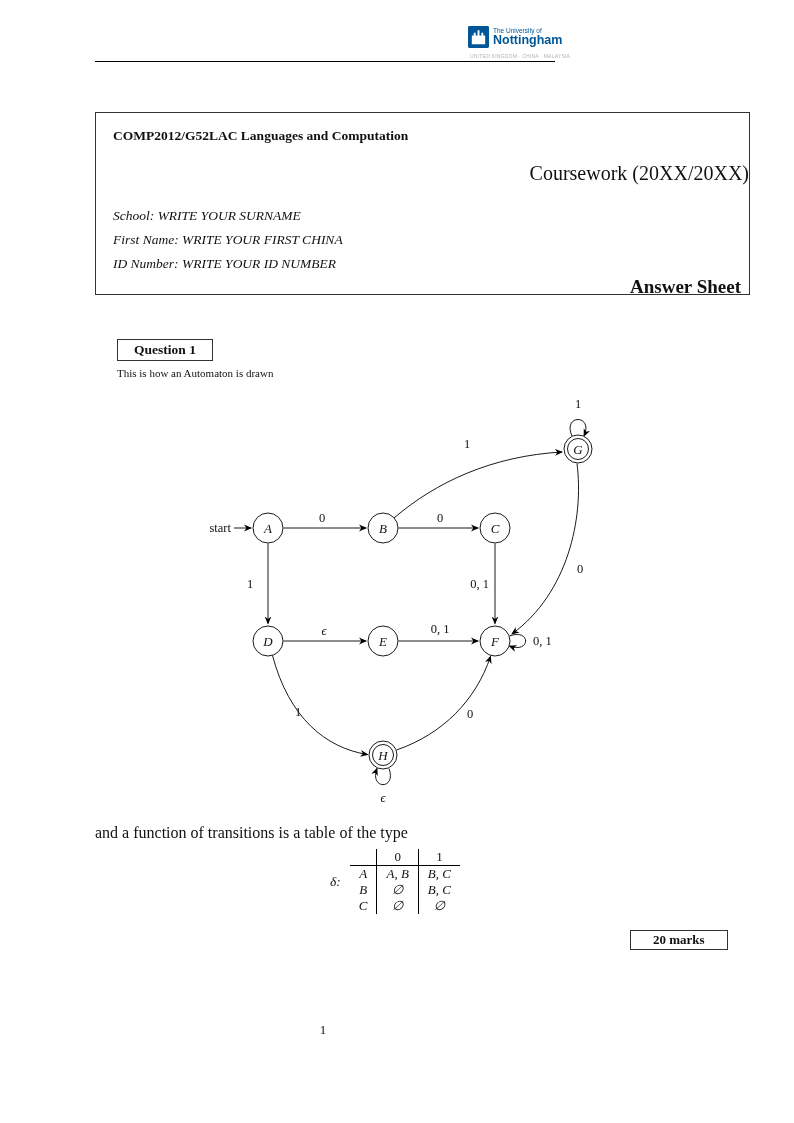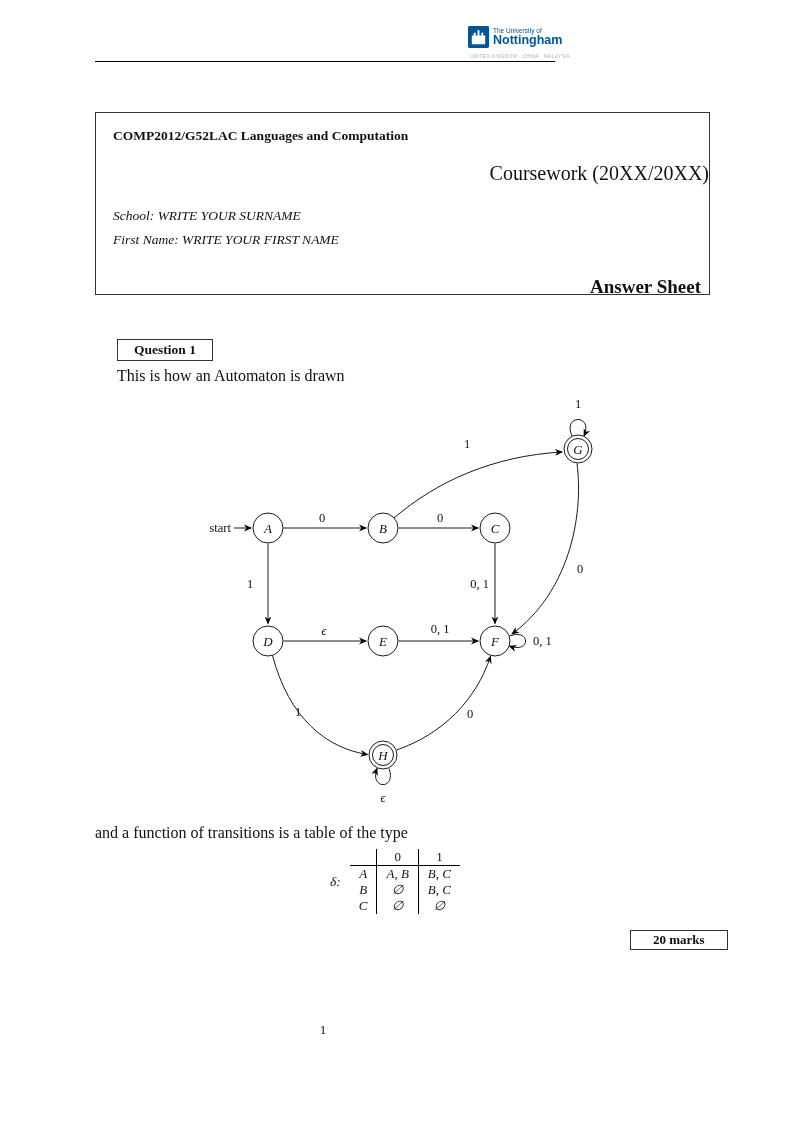--- a/index.html
+++ b/index.html
@@ -11,29 +11,29 @@
   .header-title { position:absolute; left:95px; top:44px; font-weight:bold; font-size:13.5px; }
   .header-rule  { position:absolute; left:95px; top:61px; width:460px; height:1.2px; background:#000; }
   .logo { position:absolute; left:468px; top:26px; display:flex; gap:4px; align-items:center; }
   .logo-castle { width:21px; height:23px; display:block; }
   .logo-texts { display:flex; flex-direction:column; line-height:1.05; }
   .logo-text1 { font-family:"Liberation Sans", sans-serif; font-size:6.5px; }
   .logo-text2 { font-family:"Liberation Sans", sans-serif; font-size:12.5px; font-weight:bold; }
   .logo-sub { position:absolute; left:470px; top:54px; width:90px; font-family:"Liberation Sans", sans-serif;
               font-size:6px; color:#b3b3b3; letter-spacing:0.2px; white-space:nowrap; transform:scale(0.85); transform-origin:left top; }
   
-  .info-box { position:absolute; left:95px; top:112px; width:613px; height:181px; border:1px solid #333; }
+  .info-box { position:absolute; left:95px; top:112px; width:613px; height:181px; border:1px solid #333;padding-left:40px; }
   .info-course { position:absolute; left:17px; top:15px; font-weight:bold; font-size:13.5px; }
   .info-title  { position:absolute; left:0; right:0; top:49px; text-align:right; font-size:20px; }
   .info-field  { position:absolute; left:17px; font-style:italic; font-size:13.5px; }
   .f0 { top:95px; } .f1 { top:119px; } .f2 { top:143px; }
   .info-answer { position:absolute; left:0; right:8px; top:163px; text-align:right; font-weight:bold; font-size:19px; }
   
   .question-box { position:absolute; left:117px; top:339px; border:1px solid #333; padding:2px 16px; font-weight:bold; font-size:13.5px; }
-  .intro-text   { position:absolute; left:117px; top:367px; font-size:16px;text-align:right; }
+  .intro-text   { position:absolute; left:117px; top:367px; font-size:11px;text-align:right; }
   
   .automaton-svg { position:absolute; left:0; top:388px; }
   .edge { fill:none; stroke:#000; stroke-width:0.9; }
   .node { fill:#fff; stroke:#000; stroke-width:0.9; }
   .slabel { font-family:"Liberation Serif", serif; font-style:italic; font-size:13px; text-anchor:middle; fill:#111; }
   .elabel { font-family:"Liberation Serif", serif; font-size:12.5px; text-anchor:middle; fill:#111; }
   .math   { font-style:italic; }
   .anchor-end   { text-anchor:end; }
   .anchor-start { text-anchor:start; }
   
@@ -68,21 +68,25 @@
 
   <div class="info-box">
     <div class="info-course">COMP2012/G52LAC Languages and Computation</div>
     <div class="info-title">Coursework (20XX/20XX)</div>
     <div class="info-field f0">
       <span>School:</span>
       <span>WRITE YOUR SURNAME</span>
     </div>
     <div class="info-field f1">
       <span>First Name:</span>
-      <span>WRITE YOUR FIRST NAME</span>
+      <span>WRITE YOUR FIRST CHINA</span>
+    </div>
+    <div class="info-field f2">
+      <span>ID Number:</span>
+      <span>WRITE YOUR ID NUMBER</span>
     </div>
     <div class="info-answer">Answer Sheet</div>
   </div>
 
   <div class="question-box">Question 1</div>
   <div class="intro-text">This is how an Automaton is drawn</div>
 
   <svg class="automaton-svg" width="794" height="435" viewBox="0 0 794 435">
     <defs>
       <marker id="arr" viewBox="0 0 8 8" refX="7" refY="4" markerWidth="8" markerHeight="8" orient="auto" markerUnits="userSpaceOnUse">

